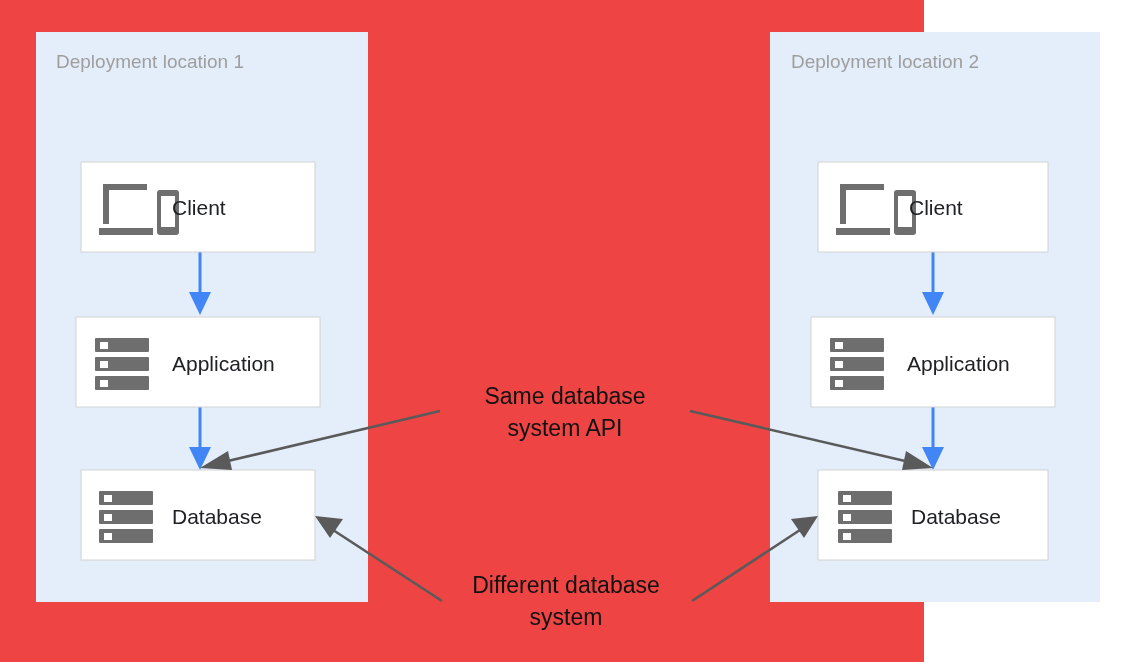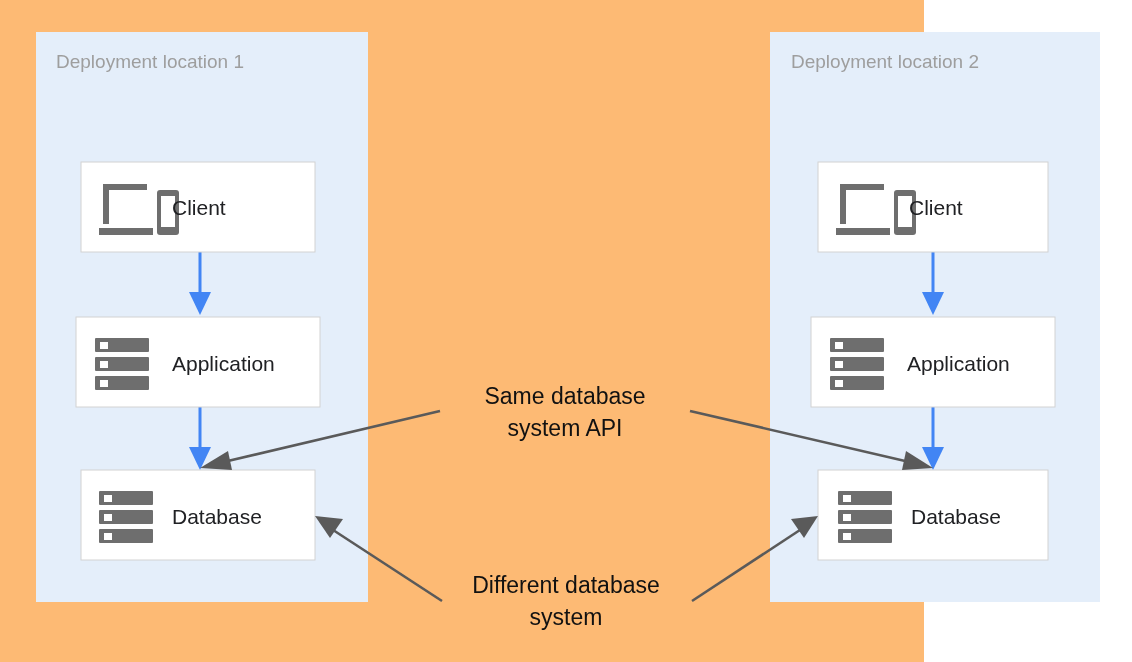--- a/index.html
+++ b/index.html
@@ -10,21 +10,21 @@
   body {
     font-family: "Liberation Sans", sans-serif;
     width: 1132px;
     height: 662px;
     overflow: hidden;
   }
   #canvas {
     position: relative;
     width: 924px;
     height: 662px;
-    background: #fdba74;
+    background: #ef4444;
   }
   svg.layer {
     position: absolute;
     top: 0;
     left: 0;
     width: 1132px;
     height: 662px;
   }
   .panel-rect {
     fill: #e4eefa;

